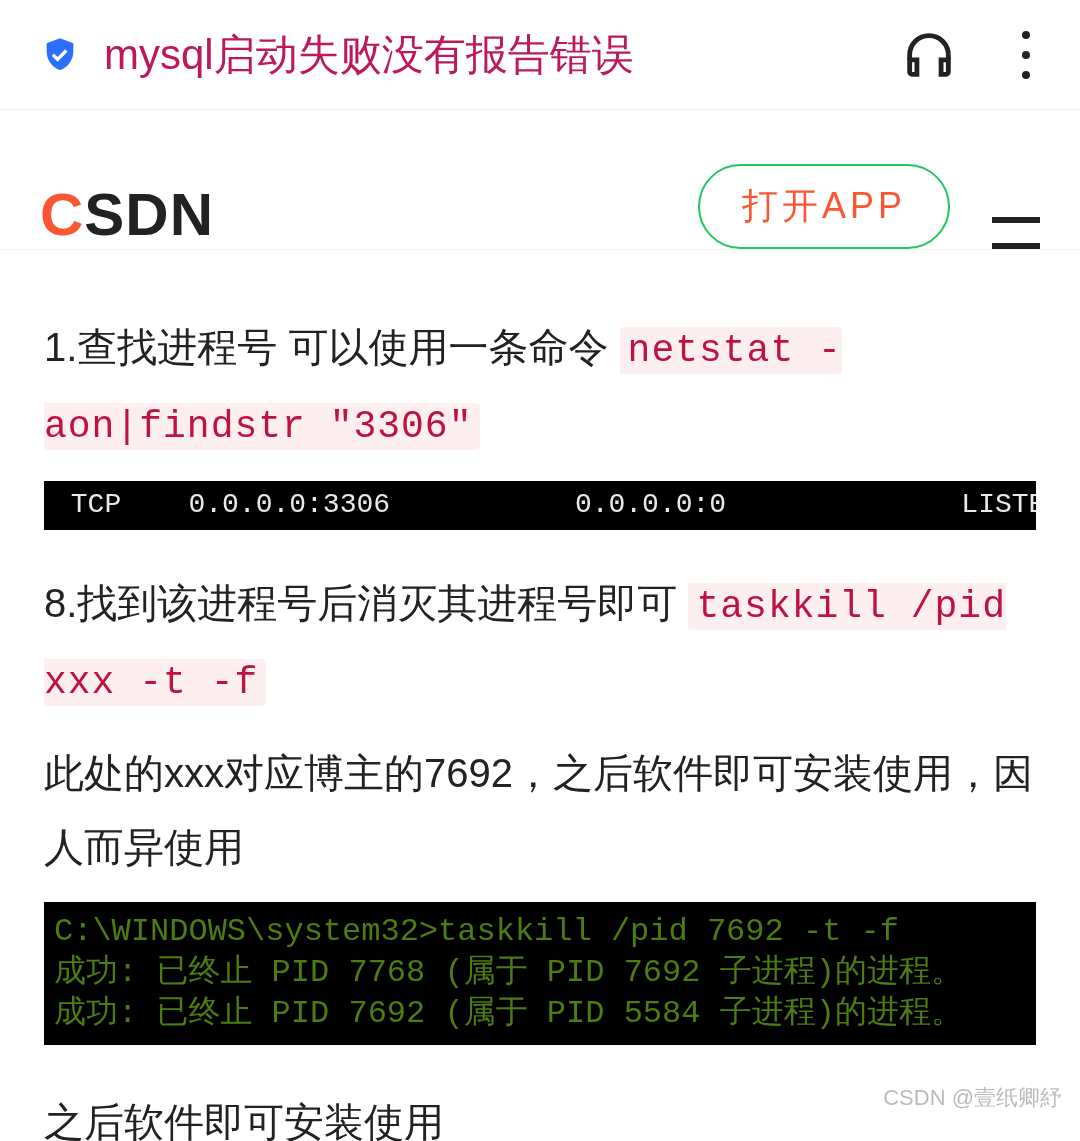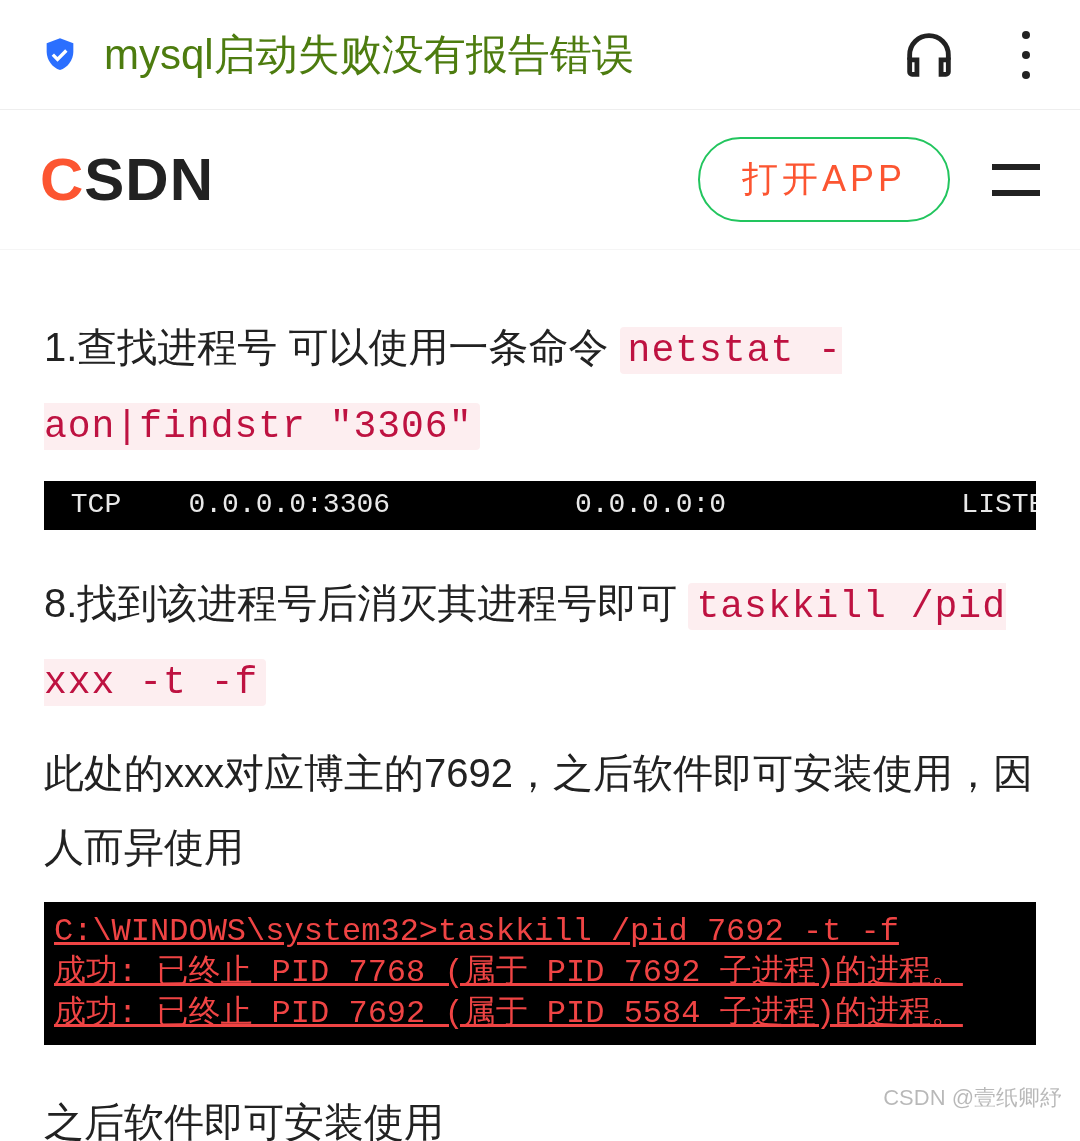--- a/index.html
+++ b/index.html
@@ -20,21 +20,21 @@
     gap: 24px;
   }
   .shield {
     width: 40px; height: 44px;
     color: #2b6fff;
     flex-shrink: 0;
   }
   .page-title {
     font-size: 42px;
     font-weight: 500;
-    color: #4d7c0f;
+    color: #be185d;
     flex: 1;
     white-space: nowrap;
     overflow: hidden;
   }
   .headphones {
     width: 58px; height: 58px;
     color: #222;
     flex-shrink: 0;
     margin-right: 40px;
   }
@@ -46,21 +46,21 @@
     flex-shrink: 0;
     margin-right: 10px;
   }
   .dots-menu span {
     width: 8px; height: 8px; border-radius: 50%;
     background: #222;
   }
   .brandbar {
     height: 140px;
     display: flex;
-    align-items: center;
+    align-items: flex-end;
     padding: 0 40px;
     gap: 24px;
     border-bottom: 1px solid #f5f5f5;
   }
   .logo {
     font-size: 60px;
     font-weight: 700;
     letter-spacing: 1px;
     color: #222;
     font-family: Arial, sans-serif;
@@ -109,29 +109,28 @@
     font-family: "Courier New", Consolas, monospace;
     font-size: 28px;
     padding: 6px 10px 8px 10px;
     white-space: pre;
     line-height: 1.25;
     margin: 8px 0 36px 0;
     overflow: hidden;
   }
   .term2 {
     background: #000;
-    color: #ef4444;
+    color: #4d7c0f;
     font-family: "SimSun", "Courier New", monospace;
     font-size: 32px;
     padding: 10px 10px;
     white-space: pre;
     line-height: 1.28;
     margin: 8px 0 40px 0;
     overflow: hidden;
-    text-decoration: underline;
   }
   .watermark {
     position: absolute;
     right: 18px;
     bottom: 28px;
     font-size: 22px;
     color: rgba(0,0,0,0.28);
     font-family: sans-serif;
   }
 </style>

